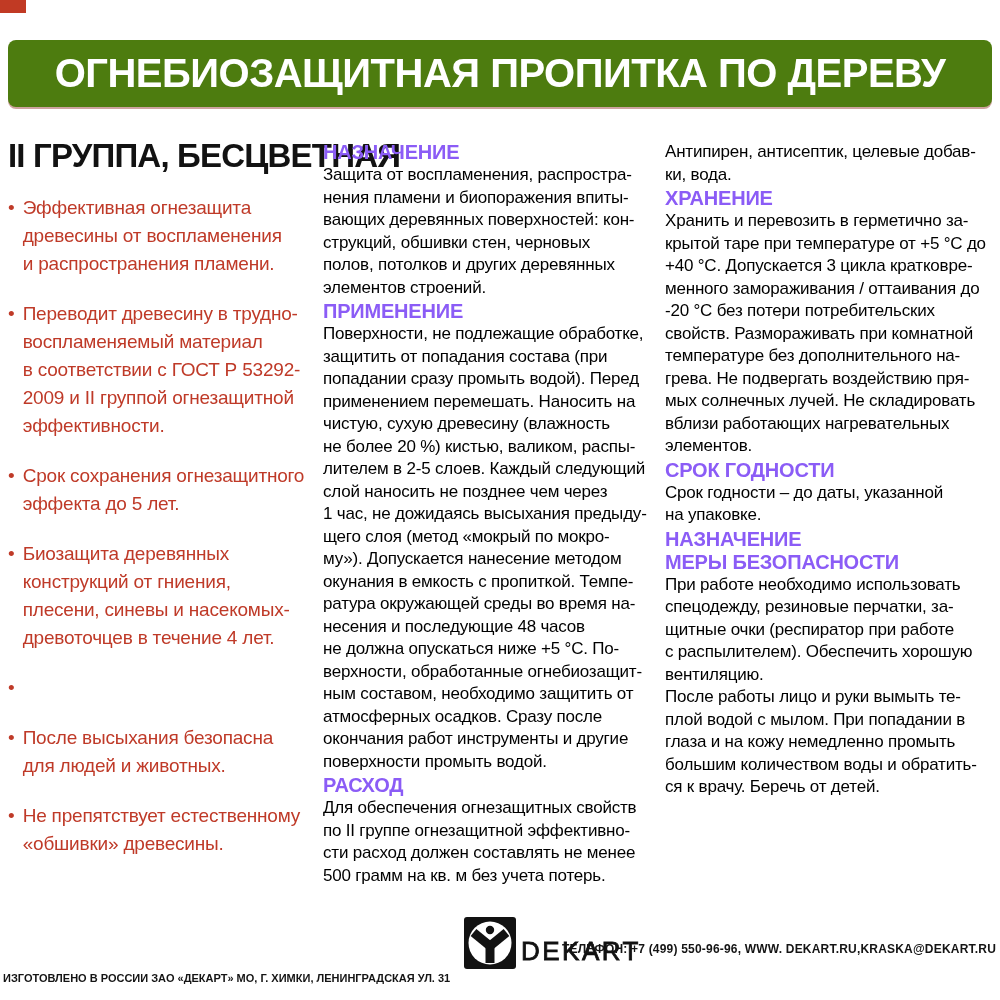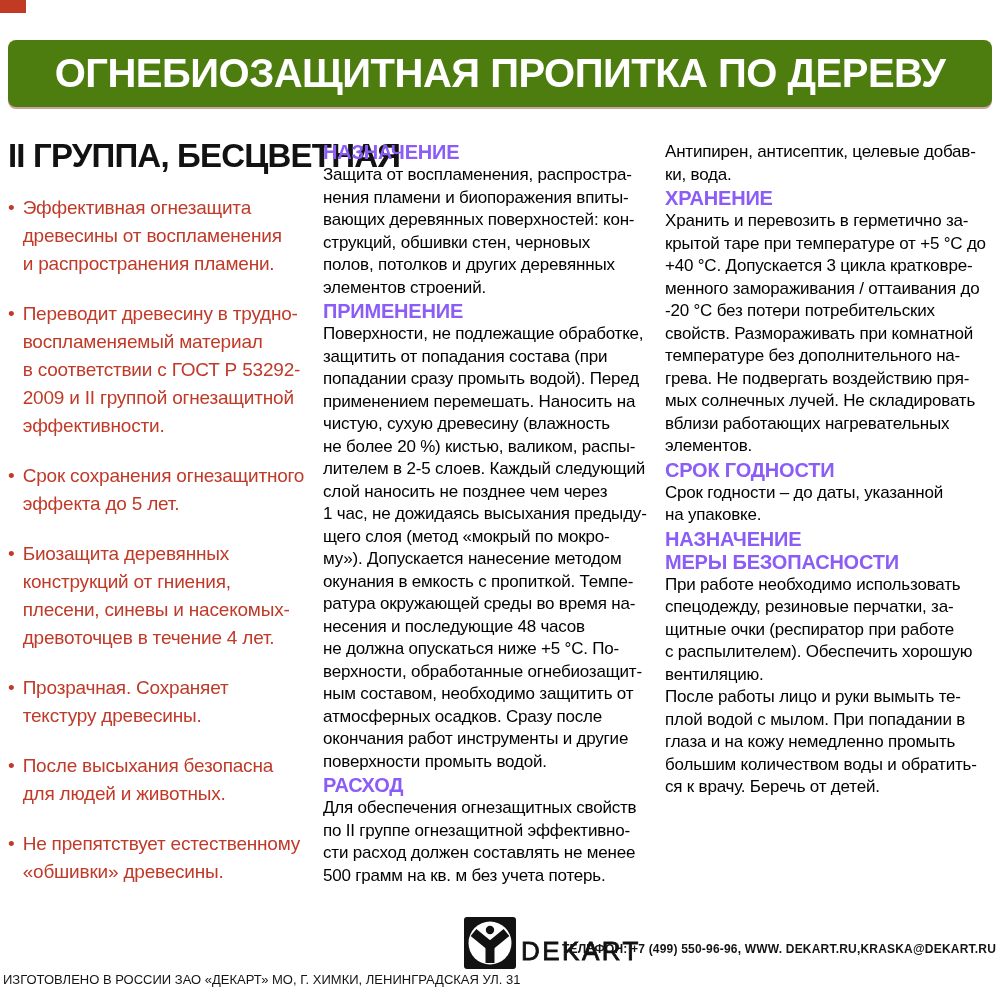--- a/index.html
+++ b/index.html
@@ -26,21 +26,21 @@
   .bullet .dot{flex:0 0 auto;}
   .btxt{white-space:pre-line;letter-spacing:-0.2px;}
   h2.sec{
     margin:0;font-size:20px;line-height:23px;color:#8b5cf6;font-weight:700;letter-spacing:-0.2px;
     white-space:nowrap;
   }
   p.body{
     margin:0 0 1px 0;font-size:17px;line-height:22.5px;color:#000000;
     white-space:pre-line;letter-spacing:-0.2px;
   }
-  .f-left{position:absolute;left:3px;top:943px;font-size:13px;font-weight:400;letter-spacing:0;white-space:nowrap;color:#141414;margin-top:29px;}
+  .f-left{position:absolute;left:3px;top:943px;font-size:11px;font-weight:700;letter-spacing:0;white-space:nowrap;color:#141414;margin-top:29px;}
   .f-right{position:absolute;right:4px;top:942px;font-size:12px;font-weight:700;letter-spacing:0.2px;white-space:nowrap;color:#141414;}
   .logo{position:absolute;left:464px;top:917px;width:52px;height:52px;}
   .brand{
     position:absolute;left:521px;top:936px;font-size:26px;font-weight:400;letter-spacing:2.5px;
     color:#111;-webkit-text-stroke:0.8px #111;white-space:nowrap;
   }
 </style>
 </head>
 <body>
 
@@ -74,22 +74,20 @@
   </div>
   <div class="bullet">
     <span class="dot">•</span>
     <span class="btxt">Биозащита деревянных
 конструкций от гниения,
 плесени, синевы и насекомых-
 древоточцев в течение 4 лет.</span>
   </div>
   <div class="bullet">
     <span class="dot">•</span>
-    <span class="btxt">Прозрачная. Сохраняет
-текстуру древесины.</span>
   </div>
   <div class="bullet">
     <span class="dot">•</span>
     <span class="btxt">После высыхания безопасна
 для людей и животных.</span>
   </div>
   <div class="bullet">
     <span class="dot">•</span>
     <span class="btxt">Не препятствует естественному
 «обшивки» древесины.</span>

